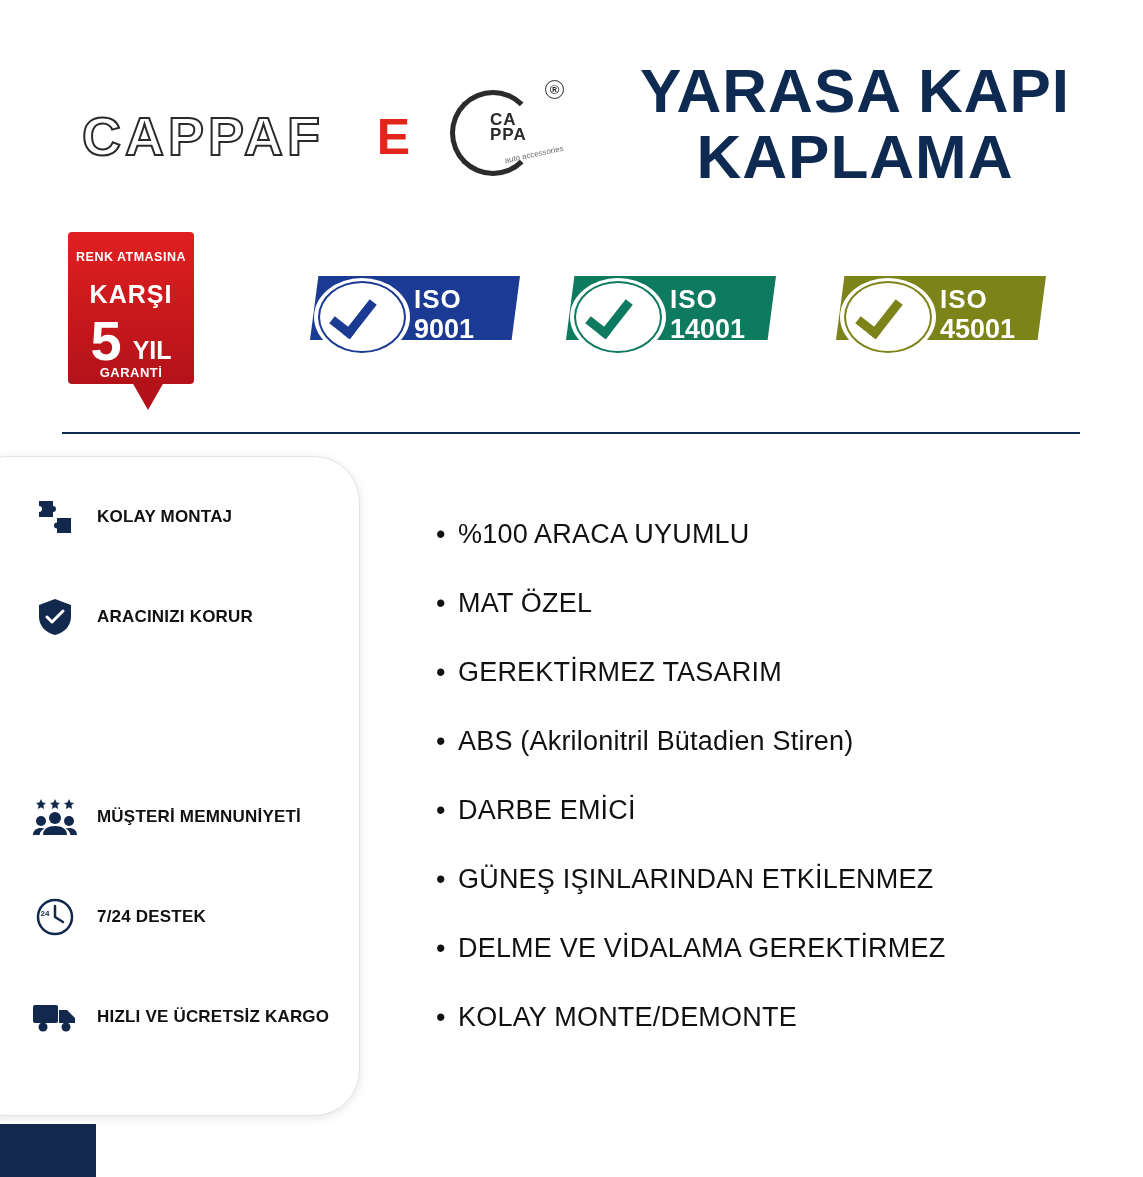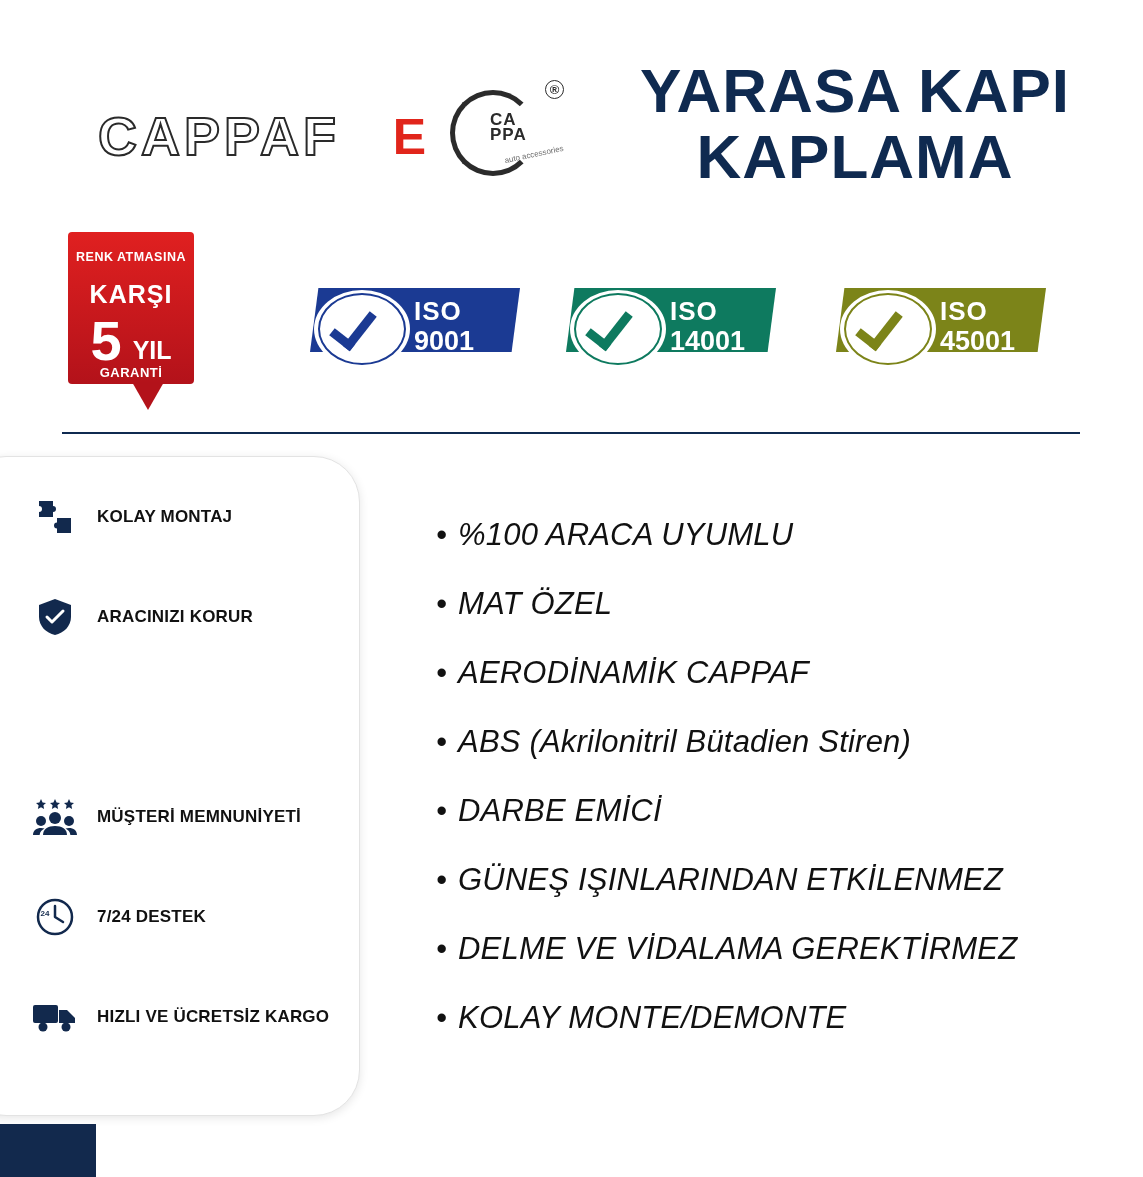--- a/index.html
+++ b/index.html
@@ -16,21 +16,21 @@
   #header {
     position: absolute;
     top: 0; left: 0;
     width: 1143px;
     height: 230px;
   }
 
   
   #brand-wordmark {
     position: absolute;
-    left: 98px;
+    left: 82px;
     top: 108px;
     width: 330px;
     height: 56px;
   }
   #brand-wordmark .wm-text {
     font-family: "Liberation Sans", sans-serif;
     font-size: 54px;
     font-weight: bold;
     letter-spacing: 4px;
     color: #ffffff;
@@ -162,21 +162,21 @@
     top: 382px;
     width: 0; height: 0;
     border-left: 16px solid transparent;
     border-right: 16px solid transparent;
     border-top: 28px solid #b3121a;
   }
 
   
   .iso-badge {
     position: absolute;
-    top: 288px;
+    top: 276px;
     width: 210px;
     height: 64px;
   }
   .iso-badge .iso-shape {
     position: absolute;
     inset: 0;
     clip-path: polygon(4% 0%, 100% 0%, 96% 100%, 0% 100%);
   }
   .iso-badge .iso-left {
     position: absolute;
@@ -266,26 +266,25 @@
   }
 
   
   #specs-list {
     position: absolute;
     left: 436px;
     top: 500px;
     width: 660px;
   }
   .spec-item {
-    font-size: 31px;
+    font-size: 27px;
     color: #111111;
     line-height: 69px;
     white-space: nowrap;
     letter-spacing: 0.2px;
-    font-style: italic;
   }
   .spec-item .bullet {
     display: inline-block;
     width: 22px;
     color: #111111;
   }
 
   
   #bottom-bar {
     position: absolute;
@@ -426,21 +425,21 @@
         <circle cx="34" cy="27" r="4.5"></circle>
       </svg>
     </span>
     <span class="feature-label">HIZLI VE ÜCRETSİZ KARGO</span>
   </div>
 </div>
 
 <div id="specs-list">
   <div class="spec-item"><span class="bullet">•</span><span>%100 ARACA UYUMLU</span></div>
   <div class="spec-item"><span class="bullet">•</span><span>MAT ÖZEL</span></div>
-  <div class="spec-item"><span class="bullet">•</span><span>AERODİNAMİK  CAPPAF</span></div>
+  <div class="spec-item"><span class="bullet">•</span><span>GEREKTİRMEZ  TASARIM</span></div>
   <div class="spec-item"><span class="bullet">•</span><span>ABS (Akrilonitril Bütadien Stiren)</span></div>
   <div class="spec-item"><span class="bullet">•</span><span>DARBE EMİCİ</span></div>
   <div class="spec-item"><span class="bullet">•</span><span>GÜNEŞ IŞINLARINDAN ETKİLENMEZ</span></div>
   <div class="spec-item"><span class="bullet">•</span><span>DELME VE VİDALAMA GEREKTİRMEZ</span></div>
   <div class="spec-item"><span class="bullet">•</span><span>KOLAY MONTE/DEMONTE</span></div>
 </div>
 
 <div id="bottom-bar"></div>
 
 </body></html>

